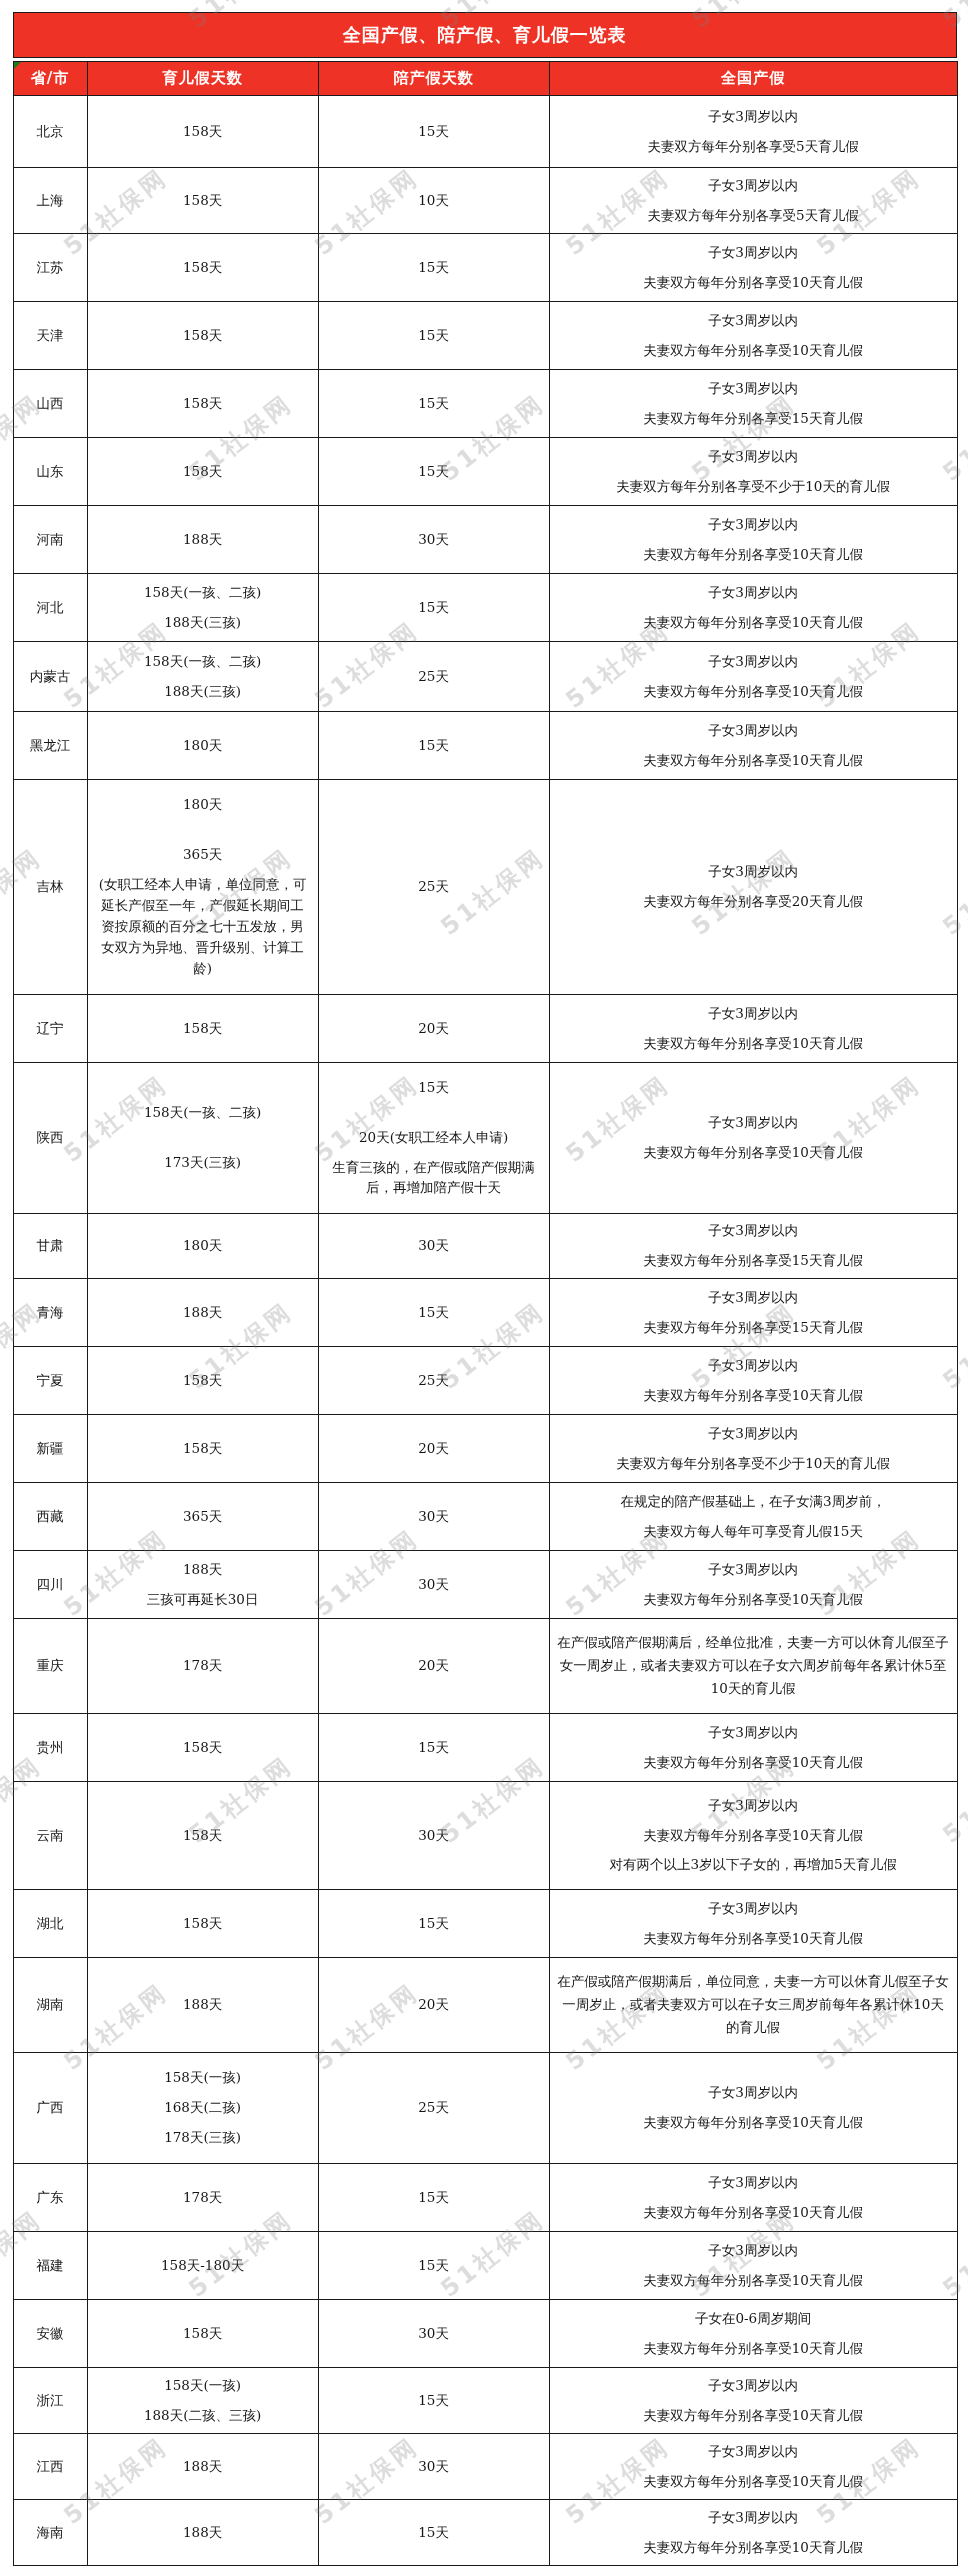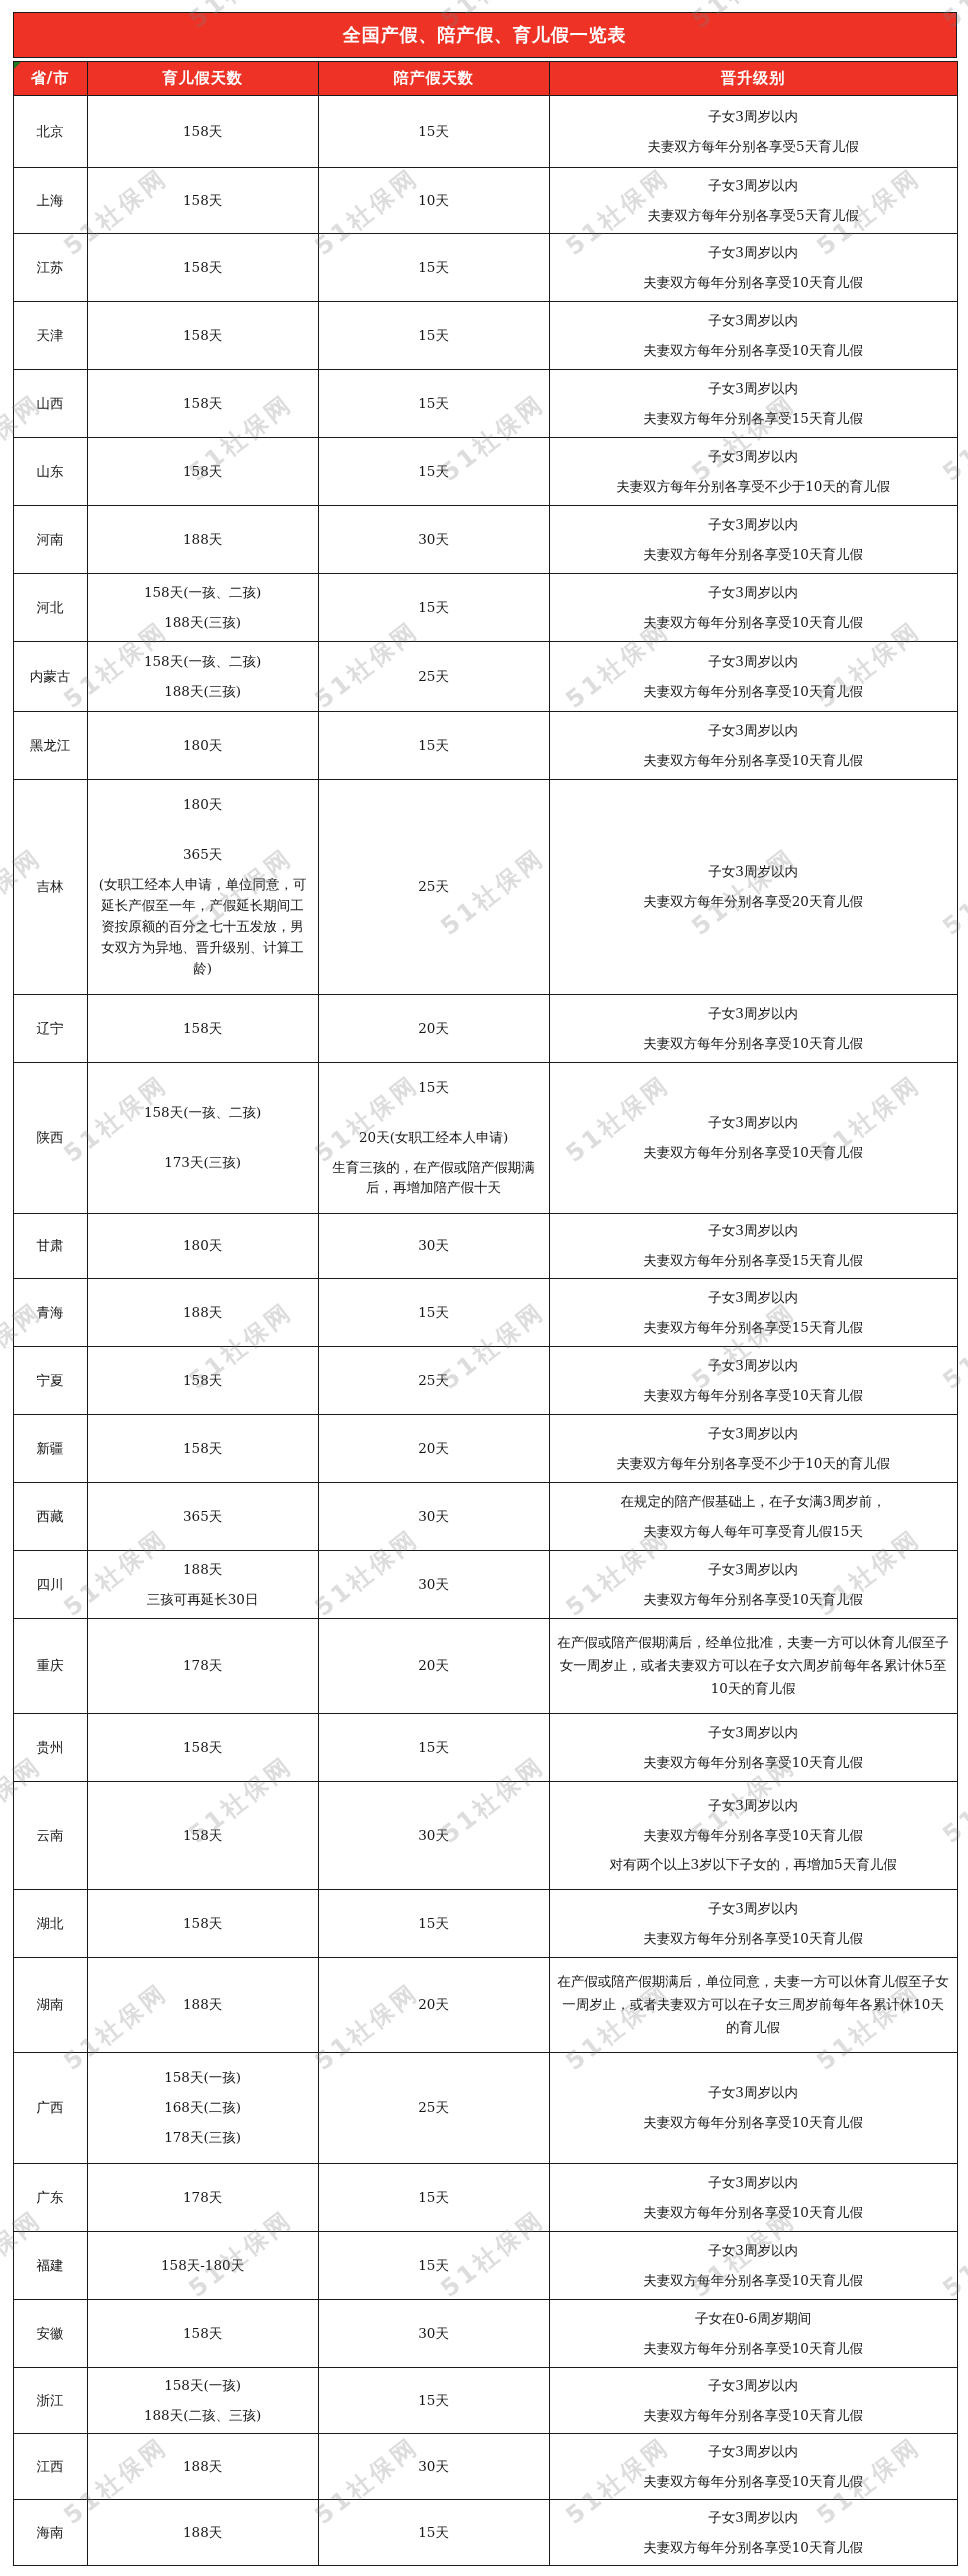--- a/index.html
+++ b/index.html
@@ -68,21 +68,21 @@
         <col style="width:408px">
     </colgroup>
     <thead>
       <tr>
         <th>
           <span class="flag"></span>
           <span>省/市</span>
         </th>
         <th><span>育儿假天数</span></th>
         <th><span>陪产假天数</span></th>
-        <th><span>晋升级别</span></th>
+        <th><span>全国产假</span></th>
       </tr>
     </thead>
     <tbody id="tbody">
         <tr style="height: 72px;">
       <td>
             <div class="ln">北京</div>
           </td>
       <td>
             <div class="ln">158天</div>
           </td>

